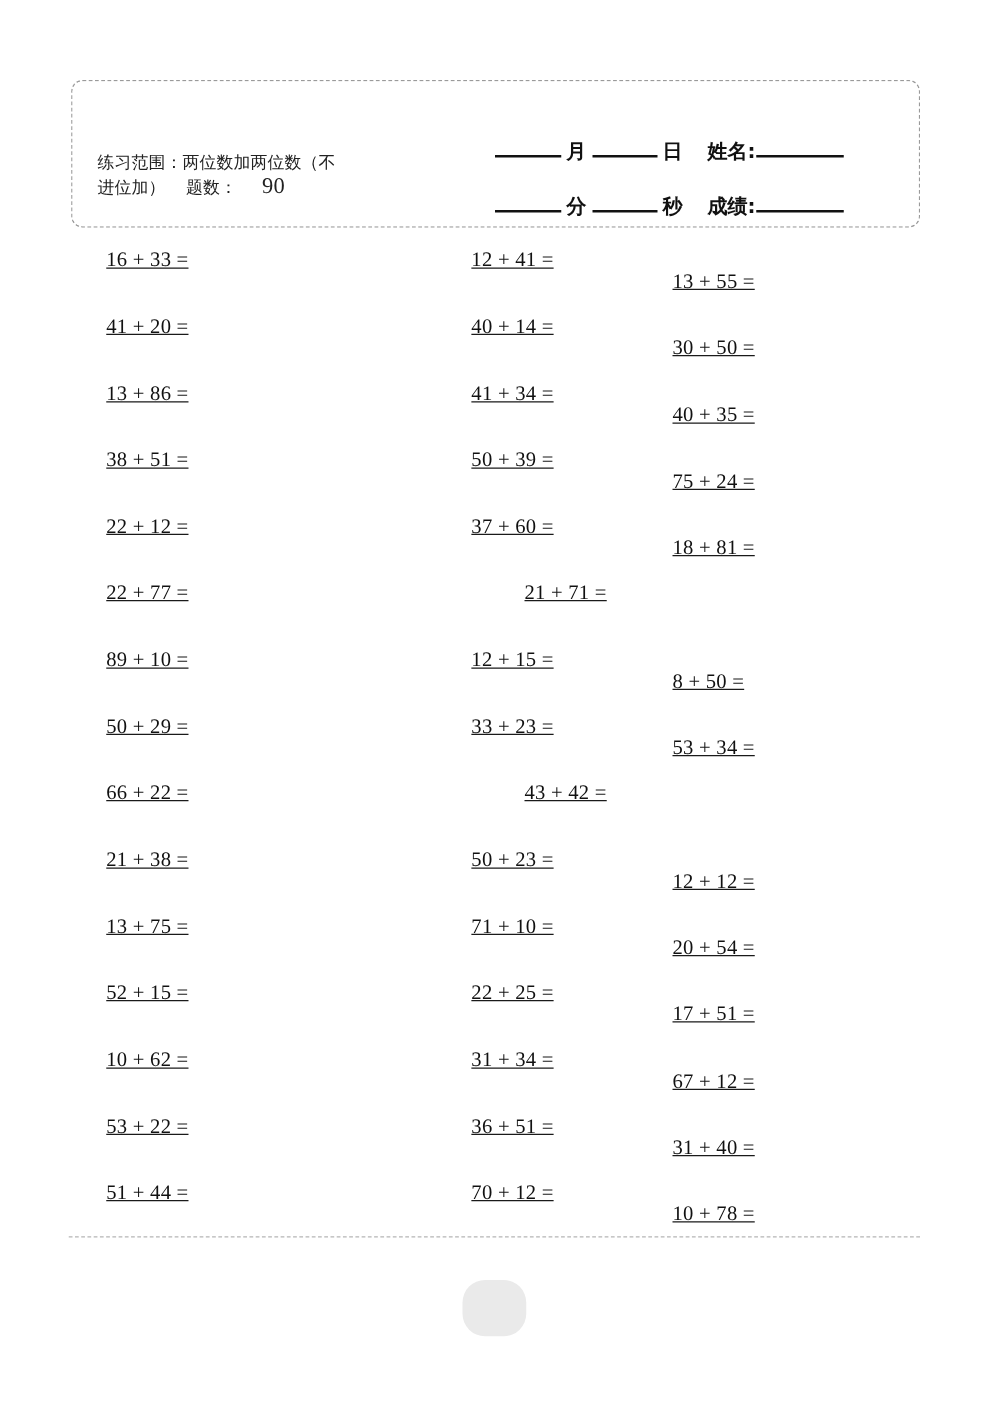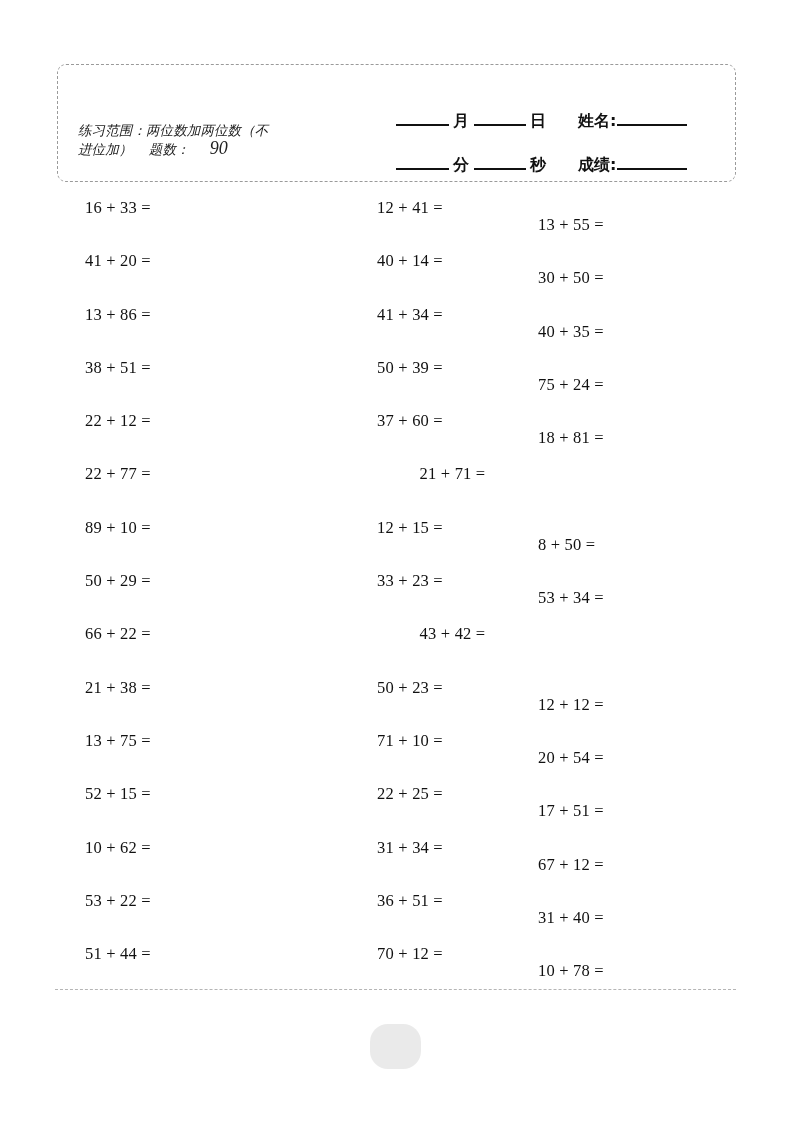--- a/index.html
+++ b/index.html
@@ -44,21 +44,20 @@
   .practice-meta {
     position: absolute;
     left: 20px;
     top: 56px;
     width: 255px;
     font-family: "DejaVu Sans", "Liberation Sans", sans-serif;
     font-size: 13.5px;
     line-height: 18px;
     color: #222222;
     letter-spacing: 0.1px;
-    font-style: italic;
   }
   .practice-meta .count-num {
     font-family: "Liberation Serif", serif;
     font-size: 18px;
     padding-left: 20px;
   }
 
   .header-fields {
     position: absolute;
     left: 338px;
@@ -86,32 +85,33 @@
 
   .field-label {
     font-family: "DejaVu Sans", "Liberation Sans", sans-serif;
     font-size: 16px;
     font-weight: 600;
     color: #111111;
     padding: 0 5px 0 3px;
     line-height: 20px;
   }
   .field-label.tight { padding-right: 0px; }
-  .field-label.gap-left { margin-left: 24px; }
+  .field-label.gap-left { margin-left: 12px; }
 
   
   .problems {
     position: absolute;
     left: 57px;
     top: 196px;
     width: 679px;
   }
   .prob-row {
     display: flex;
     height: 53.3px;
+    text-decoration: underline;
   }
   .prob-cell {
     width: 33.3333%;
     font-size: 16.5px;
     line-height: 24px;
     color: #111111;
     font-family: "Liberation Serif", "DejaVu Serif", serif;
     letter-spacing: 0.2px;
   }
   .prob-cell .expr {

